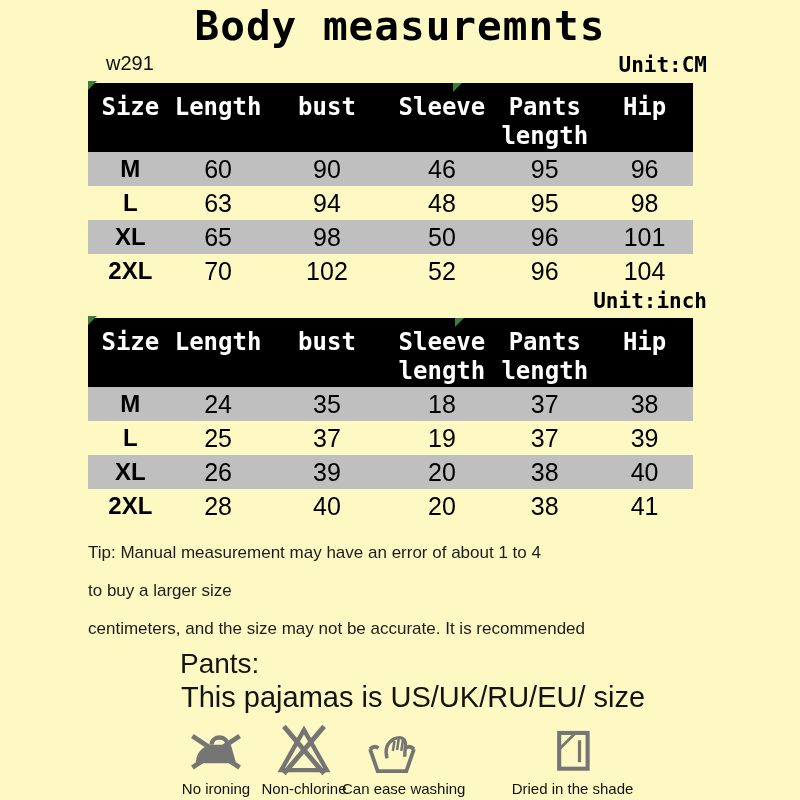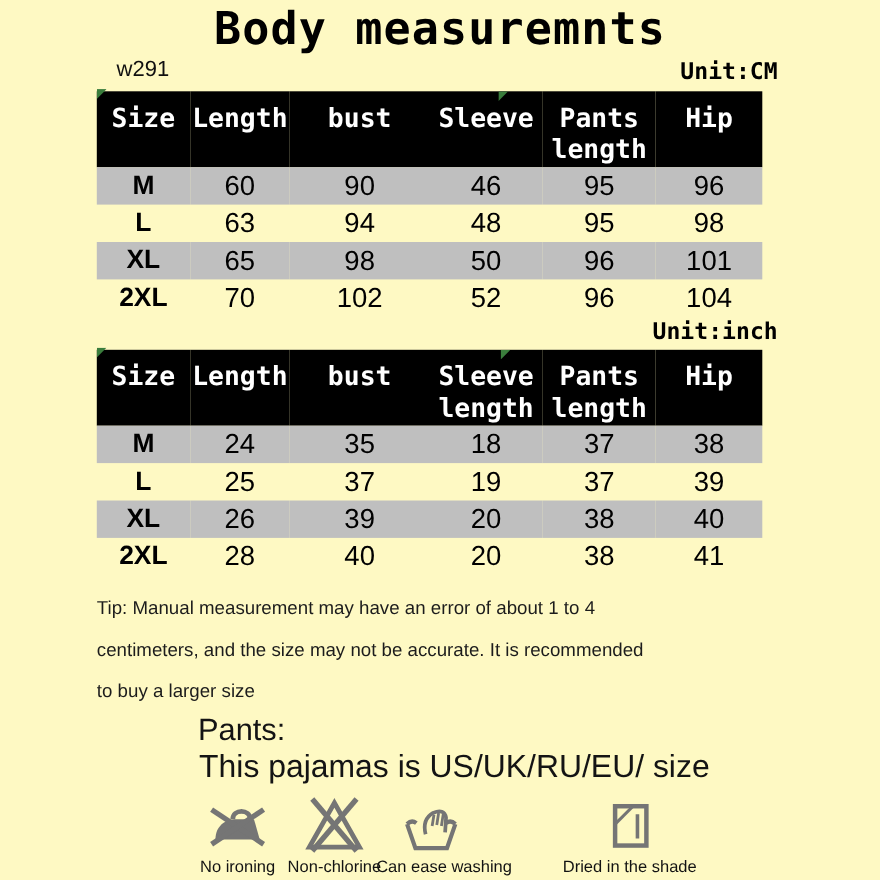--- a/index.html
+++ b/index.html
@@ -219,22 +219,22 @@
     </tbody>
   </table>
 
   <div class="marker" style="left:88px; top:81px;"></div>
   <div class="marker" style="left:453px; top:83px;"></div>
   <div class="marker" style="left:88px; top:316px;"></div>
   <div class="marker" style="left:455px; top:318px;"></div>
 
   <div class="tip">
     <div>Tip: Manual measurement may have an error of about 1 to 4</div>
+    <div>to buy a larger size</div>
     <div>centimeters, and the size may not be accurate. It is recommended</div>
-    <div>to buy a larger size</div>
   </div>
 
   <div class="note-heading">Pants:</div>
   <div class="note-text">This pajamas is US/UK/RU/EU/ size</div>
 
   <div class="care-item ci1">
     <svg width="58" height="56" viewBox="0 0 64 64">
       <path d="M9 47 C9 33 19 26 31 26 L49 26 L55 47 Z" fill="#757575" stroke="none"></path>
       <path d="M27 26 C27 15 45 15 45 26" fill="none" stroke="#757575" stroke-width="5"></path>
       <line x1="5" y1="16" x2="59" y2="52" stroke="#757575" stroke-width="5.5"></line>

